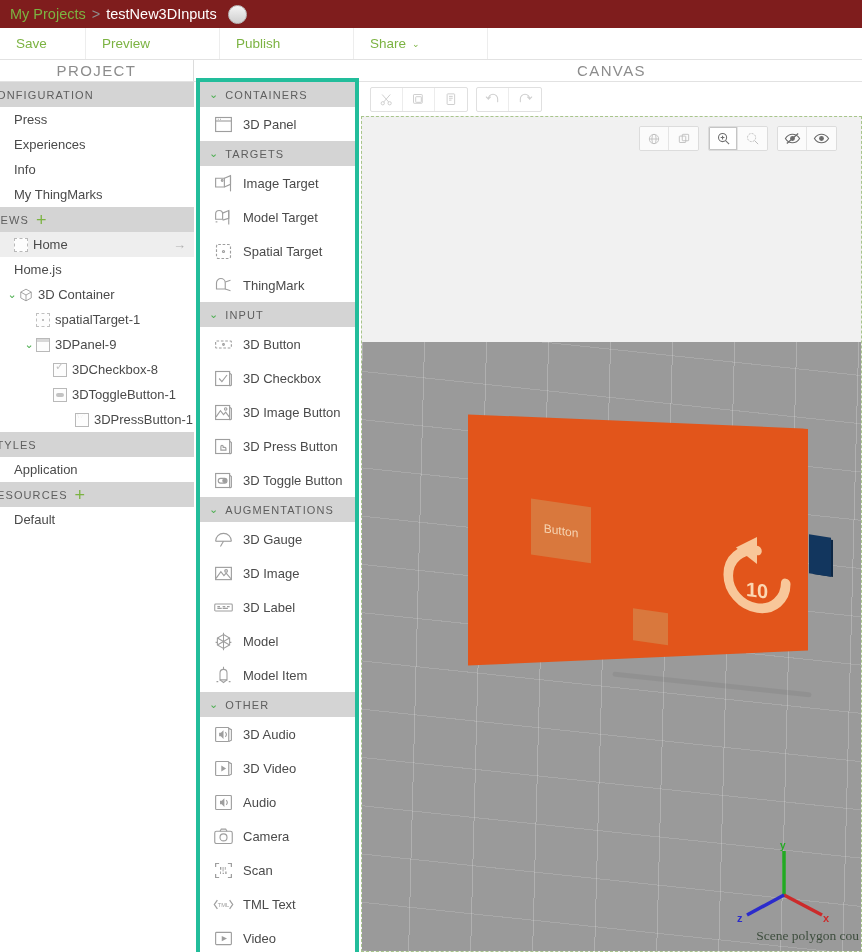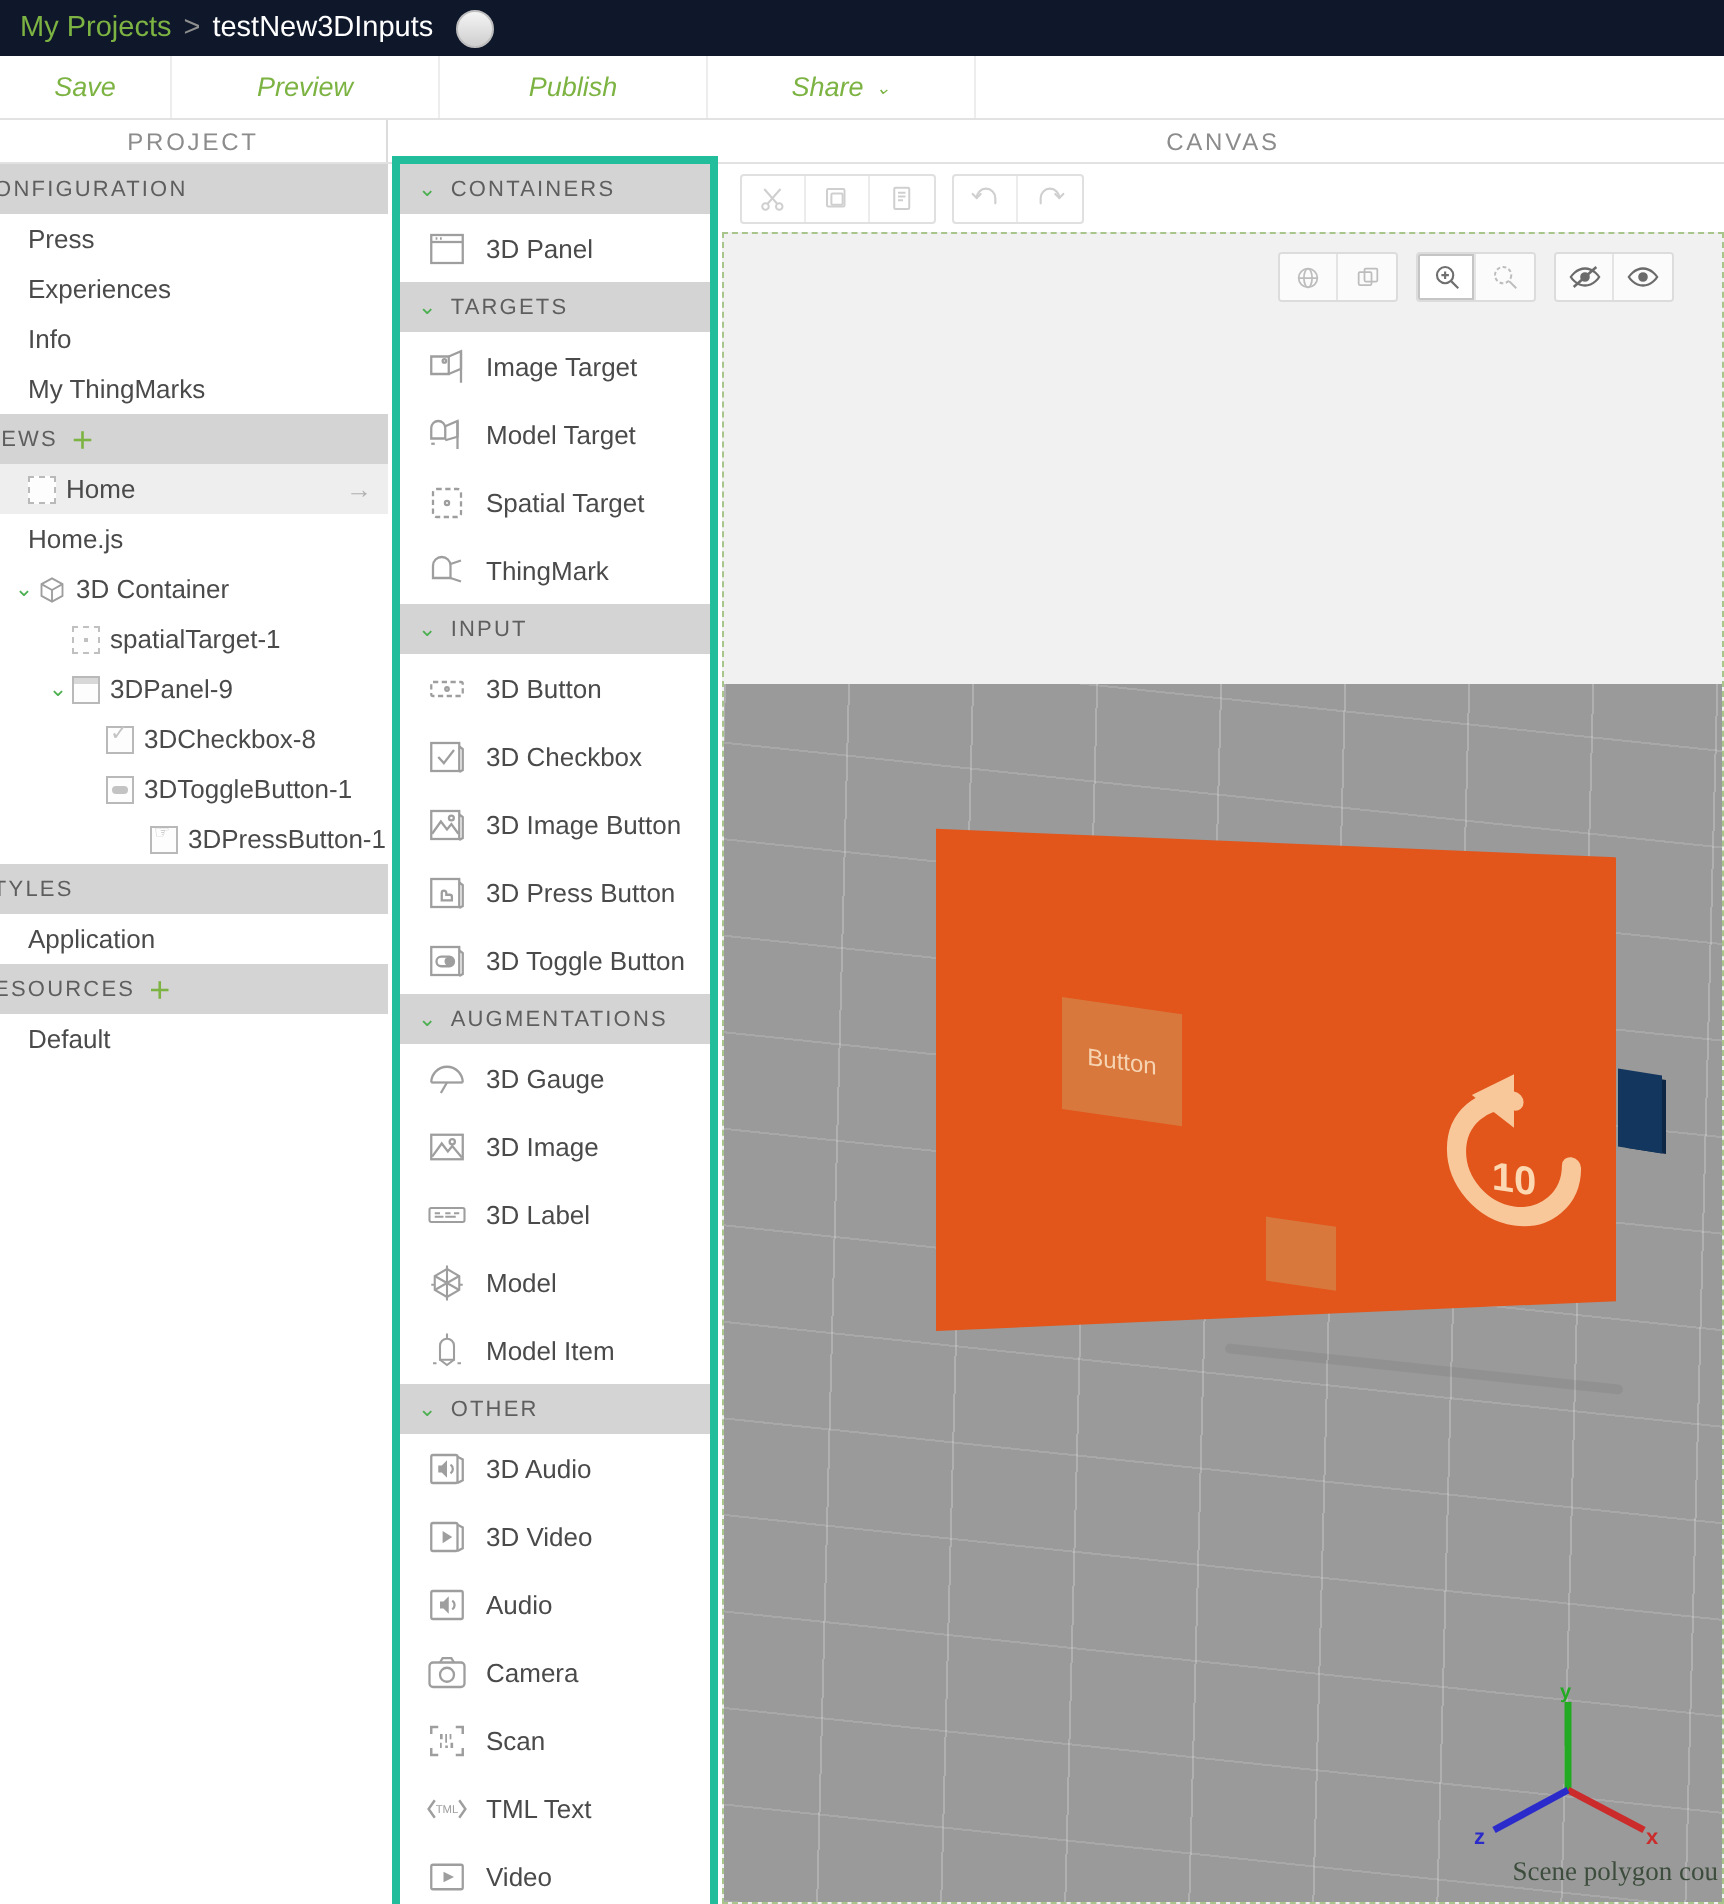--- a/index.html
+++ b/index.html
@@ -7,59 +7,58 @@
   body {
     font-family: "Liberation Sans", sans-serif;
     font-size: 13px;
     color:#4a4a4a;
     background:#ffffff;
     -webkit-font-smoothing:antialiased;
   }
 
   
   #topbar {
-    height:28px; background:#0f172a; color:#ffffff;
+    height:28px; background:#7f1d1d; color:#ffffff;
     display:flex; align-items:center; padding:0 10px; gap:0px;
     font-size:14.5px;
   }
   #topbar .crumb-link { color:#7cb342; cursor:pointer; }
   #topbar .crumb-sep { color:#8e8e8e; margin:0 6px; }
   #topbar .crumb-cur { color:#ffffff; }
   #topbar .avatar {
     width:19px; height:19px; border-radius:50%;
     background:linear-gradient(#f4f4f4,#cfcfcf);
     border:1px solid #bdbdbd; margin-left:11px;
   }
 
   
   #menubar {
     height:32px; background:#ffffff; border-bottom:1px solid #e2e2e2;
     display:flex; align-items:stretch;
   }
   #menubar .mi {
-    width:auto; min-width:86px; display:flex; align-items:center; justify-content:center;
+    width:auto; min-width:86px; display:flex; align-items:center; 
     color:#7cb342; font-size:13.5px; cursor:pointer; padding:0 16px;
     border-right:1px solid #ededed;
-    font-style:italic;
   }
   #menubar .mi:nth-child(1){ width:86px; }
   #menubar .mi:nth-child(2){ width:134px; }
   #menubar .mi:nth-child(3){ width:134px; }
   #menubar .mi:nth-child(4){ width:134px; }
   #menubar .mi .caret { margin-left:6px; font-size:9px; }
   #menubar .filler { flex:1; }
 
   
   #colheads {
     height:22px; display:flex; background:#ffffff;
     border-bottom:1px solid #e2e2e2; position:relative;
   }
   #colheads .ch {
     display:flex; align-items:center; justify-content:center;
-    font-size:12px; letter-spacing:1.4px; color:#8c8c8c;
+    font-size:15px; letter-spacing:1.4px; color:#8c8c8c;
   }
   #ch-project { width:194px; border-right:1px solid #dcdcdc;}
   #ch-widgets { width:167px; border-right:1px solid #dcdcdc;margin-top:28px;}
   #ch-canvas  { flex:1; }
 
   
   #main { display:flex; height:calc(952px - 28px - 32px - 22px); }
 
   
   #tree {

